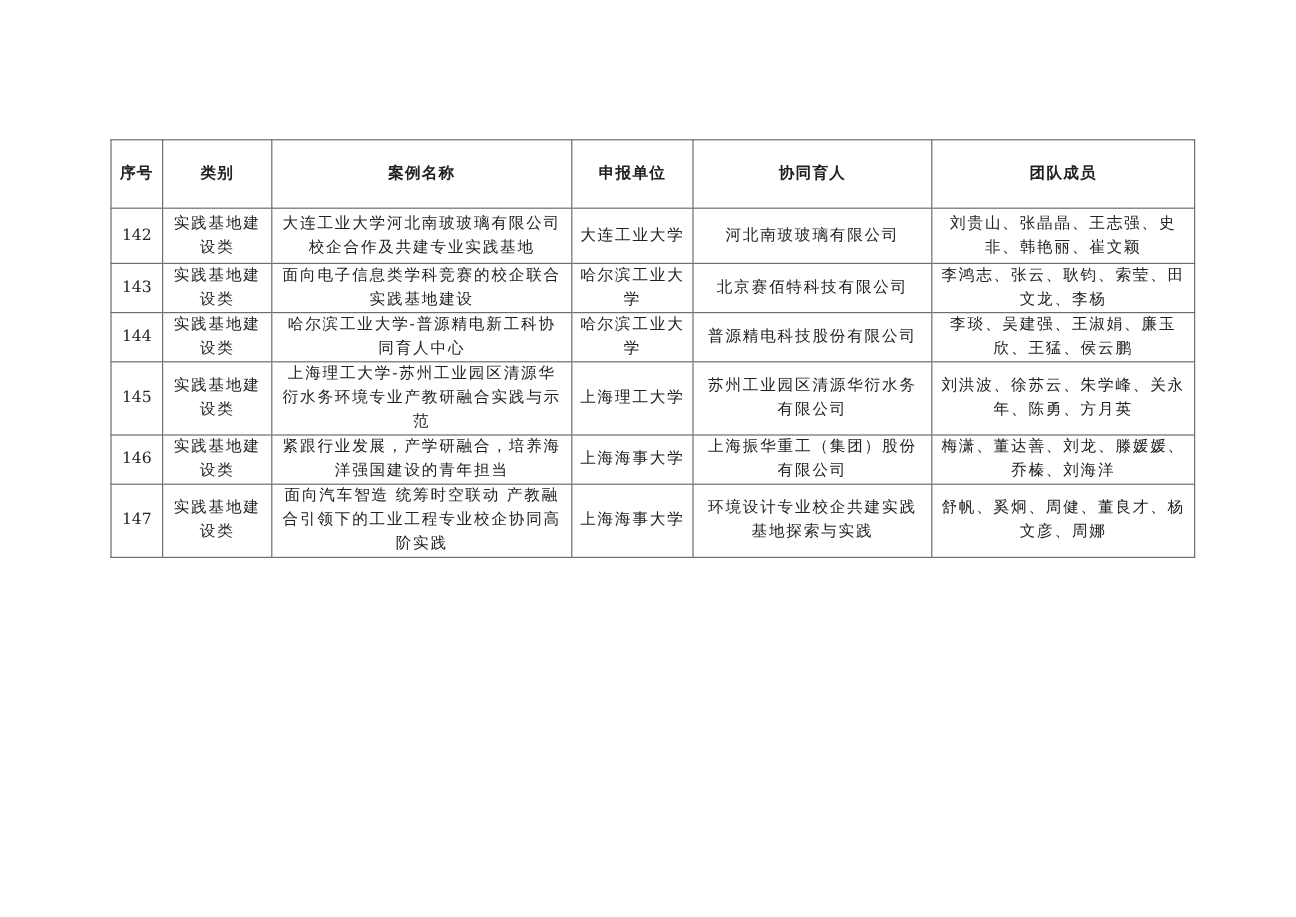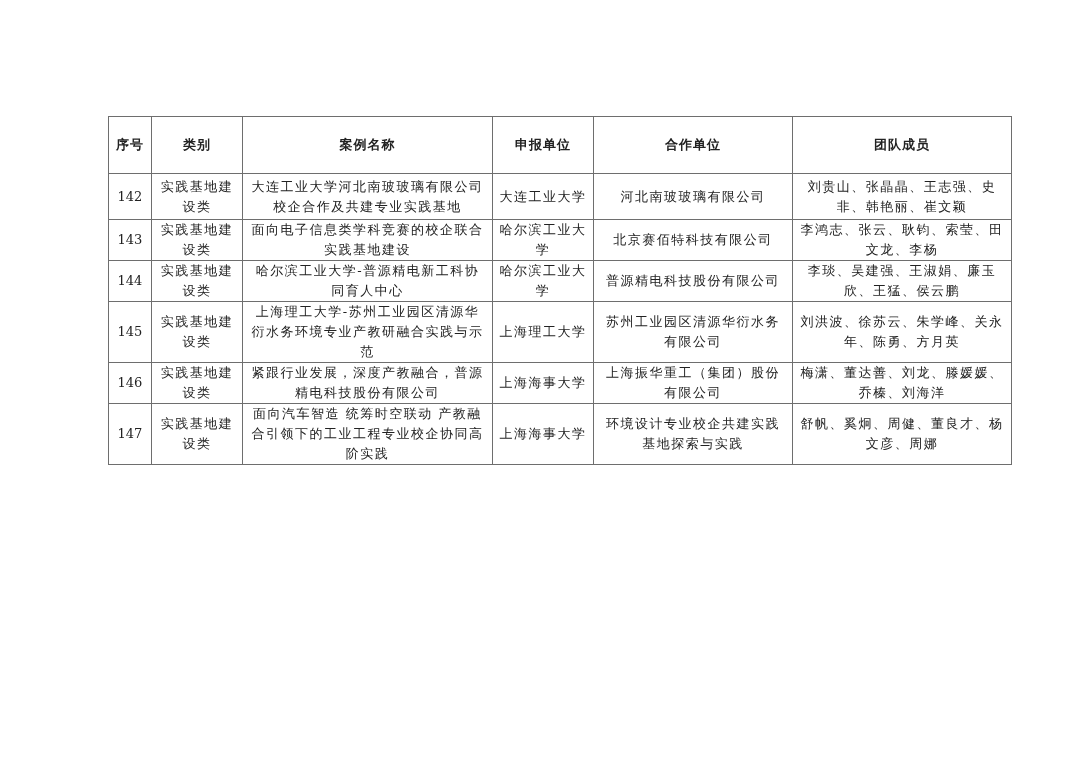--- a/index.html
+++ b/index.html
@@ -1,19 +1,19 @@
 <!DOCTYPE html>
 <html><head>
 <meta charset="utf-8">
 <style>
   html, body { margin: 0; padding: 0; background: #ffffff; }
   body { width: 1080px; height: 764px; position: relative; overflow: hidden;
          font-family: "DejaVu Serif", "Liberation Serif", serif; color: #222; }
   table.case-table {
-    position: absolute; left: 108px; top: 116px;
+    position: absolute; left: 92px; top: 116px;
     border-collapse: collapse; table-layout: fixed; width: 903px;
   }
   .case-table td, .case-table th {
     border: 1px solid #6e6e6e; text-align: center; vertical-align: middle;
     font-size: 13px; line-height: 20px; padding: 0 6px; letter-spacing: 1.5px;
     font-weight: normal;
   }
   .case-table th { font-weight: bold; height: 56px; font-size: 13px; letter-spacing: 1px; }
   .case-table td.num { letter-spacing: 0; padding: 0 2px; }
   col.c0 { width: 43px; } col.c1 { width: 91px; } col.c2 { width: 250px; }
@@ -30,21 +30,21 @@
       <col class="c3">
       <col class="c4">
       <col class="c5">
     </colgroup>
   <thead>
     <tr>
       <th>序号</th>
       <th>类别</th>
       <th>案例名称</th>
       <th>申报单位</th>
-      <th>合作单位</th>
+      <th>协同育人</th>
       <th>团队成员</th>
     </tr>
   </thead>
   <tbody id="tbody">
       <tr style="height: 46px;">
         <td class="num">142</td>
         <td>实践基地建设类</td>
         <td>大连工业大学河北南玻玻璃有限公司校企合作及共建专业实践基地</td>
         <td>大连工业大学</td>
         <td>河北南玻玻璃有限公司</td>
@@ -70,21 +70,21 @@
         <td class="num">145</td>
         <td>实践基地建设类</td>
         <td>上海理工大学-苏州工业园区清源华衍水务环境专业产教研融合实践与示范</td>
         <td>上海理工大学</td>
         <td>苏州工业园区清源华衍水务有限公司</td>
         <td>刘洪波、徐苏云、朱学峰、关永年、陈勇、方月英</td>
       </tr>
       <tr style="height: 39px; margin-top: 20px;">
         <td class="num">146</td>
         <td>实践基地建设类</td>
-        <td>紧跟行业发展，深度产教融合，普源精电科技股份有限公司</td>
+        <td>紧跟行业发展，产学研融合，培养海洋强国建设的青年担当</td>
         <td>上海海事大学</td>
         <td>上海振华重工（集团）股份有限公司</td>
         <td>梅潇、董达善、刘龙、滕媛媛、乔榛、刘海洋</td>
       </tr>
       <tr style="height: 60px;">
         <td class="num">147</td>
         <td>实践基地建设类</td>
         <td>面向汽车智造 统筹时空联动 产教融合引领下的工业工程专业校企协同高阶实践</td>
         <td>上海海事大学</td>
         <td>环境设计专业校企共建实践基地探索与实践</td>

